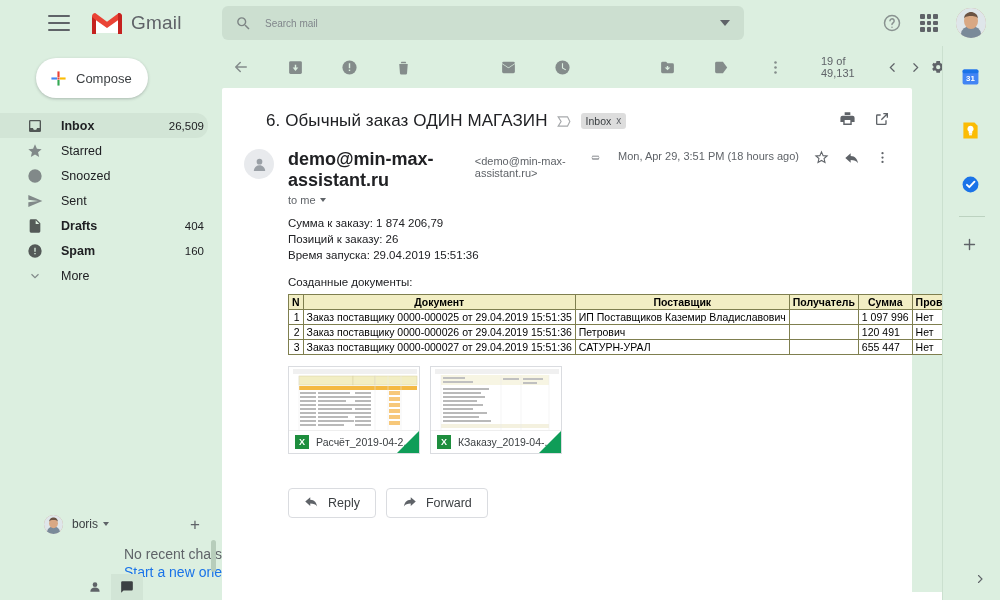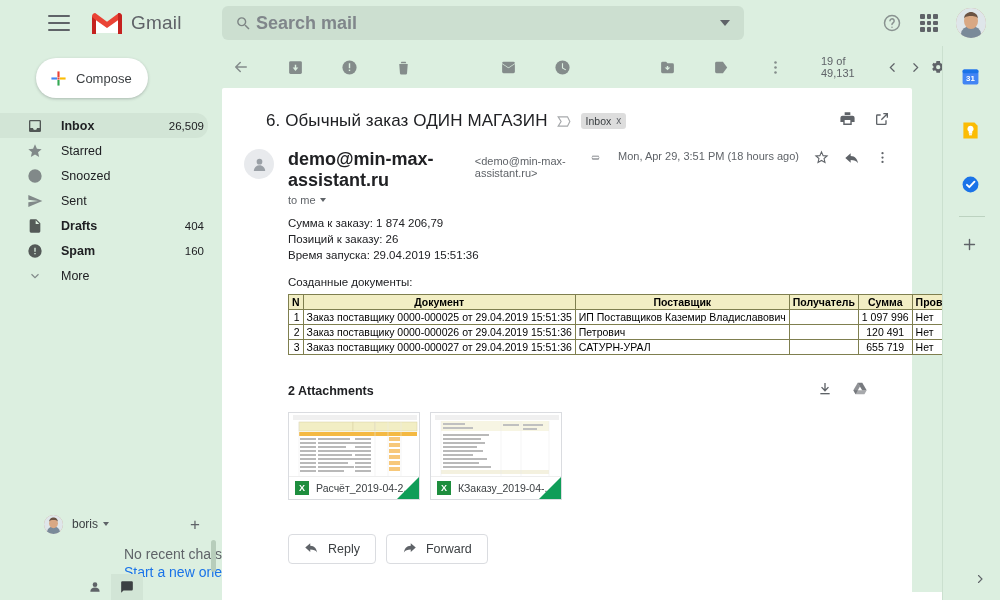--- a/index.html
+++ b/index.html
@@ -21,23 +21,22 @@
   .gm-logo { margin-left: 22px; display: flex; align-items: center; }
   .gm-mark { width: 30px; height: 23px; position: relative; }
   .gm-word { font-size: 19px; color: #5f6368; margin-left: 9px; letter-spacing: .2px; }
   .searchwrap {
     position: absolute; left: 222px; top: 6px; width: 522px; height: 34px;
     background: #ccdfd0; border-radius: 6px; display: flex; align-items: center;
   }
   .search-ico { margin-left: 13px; width: 17px; height: 17px; opacity: .72; }
   .search-input {
     flex: 1; border: none; outline: none; background: transparent;
-    font-family: "Liberation Sans", sans-serif; font-size: 18px; color: #3c4043;
-    margin-left: 4px;
-    font-weight: bold;
+    font-family: "Liberation Sans", sans-serif; font-size: 10px; color: #3c4043;
+    margin-left: 13px;
   }
   .search-input::placeholder { color: #80868b; }
   .search-caret { margin-right: 14px; width: 0; height: 0; border-left: 5px solid transparent; border-right: 5px solid transparent; border-top: 6px solid #5f6368; }
   .top-right { position: absolute; right: 14px; top: 0; height: 46px; display: flex; align-items: center; gap: 18px; }
   .ico-btn { width: 20px; height: 20px; opacity: .66; cursor: pointer; }
   .grid9 { width: 18px; height: 18px; display: grid; grid-template-columns: repeat(3,1fr); grid-template-rows: repeat(3,1fr); gap: 2px; cursor: pointer; }
   .grid9 i { background: #5f6368; border-radius: 1px; display: block; }
   .avatar-top { width: 30px; height: 30px; border-radius: 50%; overflow: hidden; background: #c4a184; cursor: pointer; position: relative; }
 
   
@@ -111,21 +110,21 @@
 
   .body { padding: 9px 22px 0 66px; }
   .btxt { font-size: 11.5px; color: #202124; line-height: 16px; }
   .bgap { height: 11px; }
 
   table.doc { border-collapse: collapse; margin-top: 4px; font-size: 10.5px; color: #000; table-layout: fixed; }
   table.doc th, table.doc td { border: 1px solid #7f7f4f; padding: 1px 3px; white-space: nowrap; overflow: hidden; }
   table.doc th { background: #f2eec4; text-align: center; font-weight: bold; }
   table.doc td { background: #fff; }
   td.num { text-align: right; }
-  td.right { text-align: center; }
+  td.right { text-align: left; }
 
   .att-hdr { display: flex; align-items: center; margin-top: 26px; padding-right: 22px; }
   .att-title { font-size: 12.5px; font-weight: bold; color: #202124; }
   .att-actions { margin-left: auto; display: flex; gap: 19px; align-items: center; }
   .att-list { display: flex; gap: 10px; margin-top: 11px; }
   .att {
     width: 132px; height: 88px; border: 1px solid #dadce0; background: #fff;
     position: relative; cursor: pointer; overflow: hidden;
   }
   .att-thumb { position: absolute; left: 0; top: 0; width: 132px; height: 65px; background: #fff; overflow: hidden; }
@@ -514,44 +513,26 @@
               <td>Петрович</td>
               <td></td>
               <td class="right">120 491</td>
               <td>Нет</td>
             </tr>
             <tr>
               <td class="num">3</td>
               <td>Заказ поставщику 0000-000027 от 29.04.2019 15:51:36</td>
               <td>САТУРН-УРАЛ</td>
               <td></td>
-              <td class="right">655 719</td>
+              <td class="right">655 447</td>
               <td>Нет</td>
             </tr>
           </tbody>
         </table>
 
-        <div class="att-hdr">
-          <span class="att-title">2 Attachments</span>
-          <span class="att-actions">
-            <span>
-              <svg width="16" height="16" viewBox="0 0 24 24" fill="#5f6368">
-                  <path d="M11 3h2v9l3.5-3.5 1.4 1.4L12 16 6.1 9.9l1.4-1.4L11 12z"></path>
-                  <rect x="5" y="18" width="14" height="2"></rect>
-                </svg>
-            </span>
-            <span>
-              <svg width="16" height="16" viewBox="0 0 24 24">
-                <path d="M8.6 2.5h6.8l6.6 11.4h-6.8z" fill="#5f6368" opacity=".85"></path>
-                <path d="M2 13.9h20l-3.4 5.9H5.4z" fill="#5f6368" opacity=".55"></path>
-                <path d="M8.6 2.5L2 13.9l3.4 5.9 6.6-11.4z" fill="#5f6368" opacity=".7"></path>
-              </svg>
-            </span>
-          </span>
-        </div>
 
         <div class="att-list">
           <div class="att">
             <div class="att-thumb">
               <svg width="132" height="65" viewBox="0 0 132 65">
                 <rect width="132" height="65" fill="#fff"></rect>
                 <rect x="4" y="2" width="124" height="5" fill="#f0f0f0"></rect>
                 <rect x="10" y="9" width="54" height="9" fill="#f2eec4" stroke="#d8d0a0" stroke-width=".5"></rect>
                 <rect x="64" y="9" width="22" height="9" fill="#f2eec4" stroke="#d8d0a0" stroke-width=".5"></rect>
                 <rect x="86" y="9" width="42" height="9" fill="#f2eec4" stroke="#d8d0a0" stroke-width=".5"></rect>

